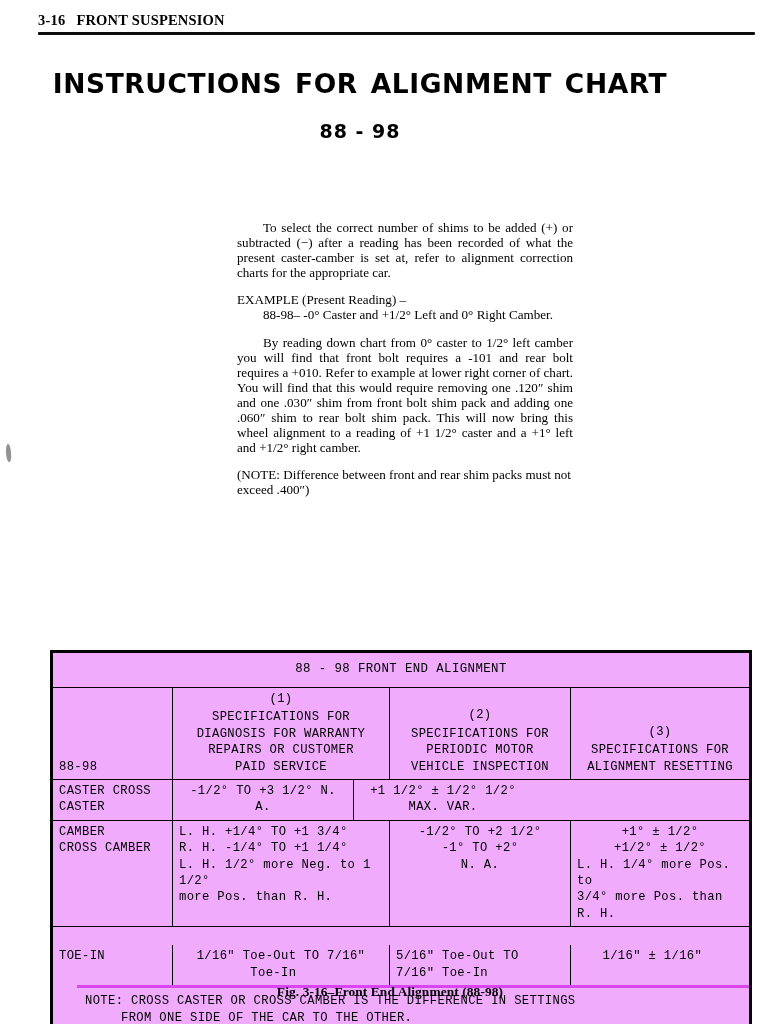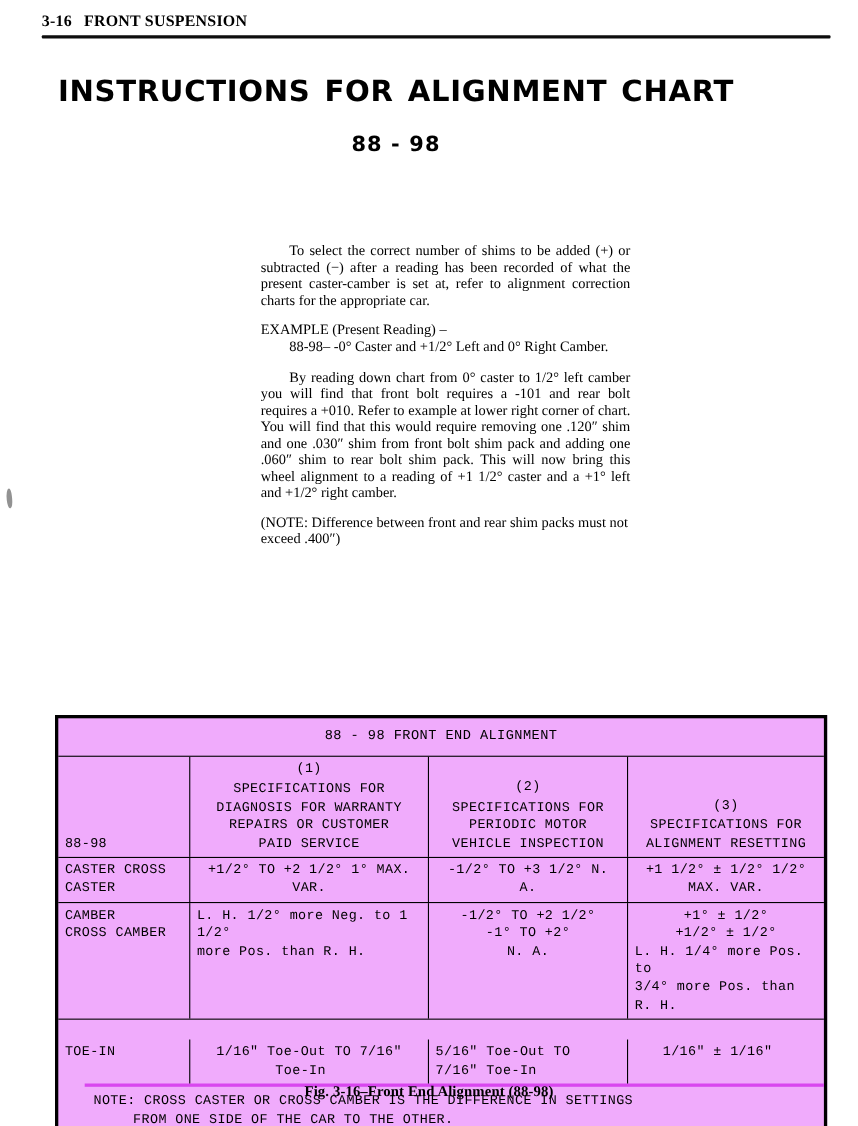--- a/index.html
+++ b/index.html
@@ -264,41 +264,39 @@
       <span class="lines">SPECIFICATIONS FOR</span>
       <span class="lines">ALIGNMENT RESETTING</span>
     </div>
   </div>
 
   <div class="trow">
     <div class="cell c0 body-cell lft">
       <span class="lft-l">CASTER</span>
       <span class="lft-l">CROSS CASTER</span>
     </div>
-    <div class="cell c1 body-cell ctr">
-      <span class="ctr-l">+1/2° TO +2 1/2°</span>
-      <span class="ctr-l">1° MAX. VAR.</span>
-    </div>
     <div class="cell c2 body-cell ctr">
       <span class="ctr-l">-1/2° TO +3 1/2°</span>
       <span class="ctr-l">N. A.</span>
     </div>
     <div class="cell c3 body-cell ctr last">
       <span class="ctr-l">+1 1/2° ± 1/2°</span>
       <span class="ctr-l">1/2° MAX. VAR.</span>
     </div>
   </div>
 
   <div class="trow">
     <div class="cell c0 body-cell lft">
       <span class="lft-l">CAMBER</span>
       <span class="lft-l">&nbsp;</span>
       <span class="lft-l">CROSS CAMBER</span>
     </div>
     <div class="cell c1 body-cell lft mixed">
+      <span class="lft-l">L. H.  +1/4° TO +1 3/4°</span>
+      <span class="lft-l">R. H. -1/4° TO +1 1/4°</span>
       <span class="lft-l">L. H.  1/2° more Neg.  to 1 1/2°</span>
       <span class="lft-l">more Pos.  than R. H.</span>
     </div>
     <div class="cell c2 body-cell ctr mixed">
       <span class="ctr-l">-1/2° TO +2 1/2°</span>
       <span class="ctr-l">-1° TO +2°</span>
       <span class="ctr-l">N. A.</span>
     </div>
     <div class="cell c3 body-cell mixed last">
       <span class="ctr-l">+1° ± 1/2°</span>

